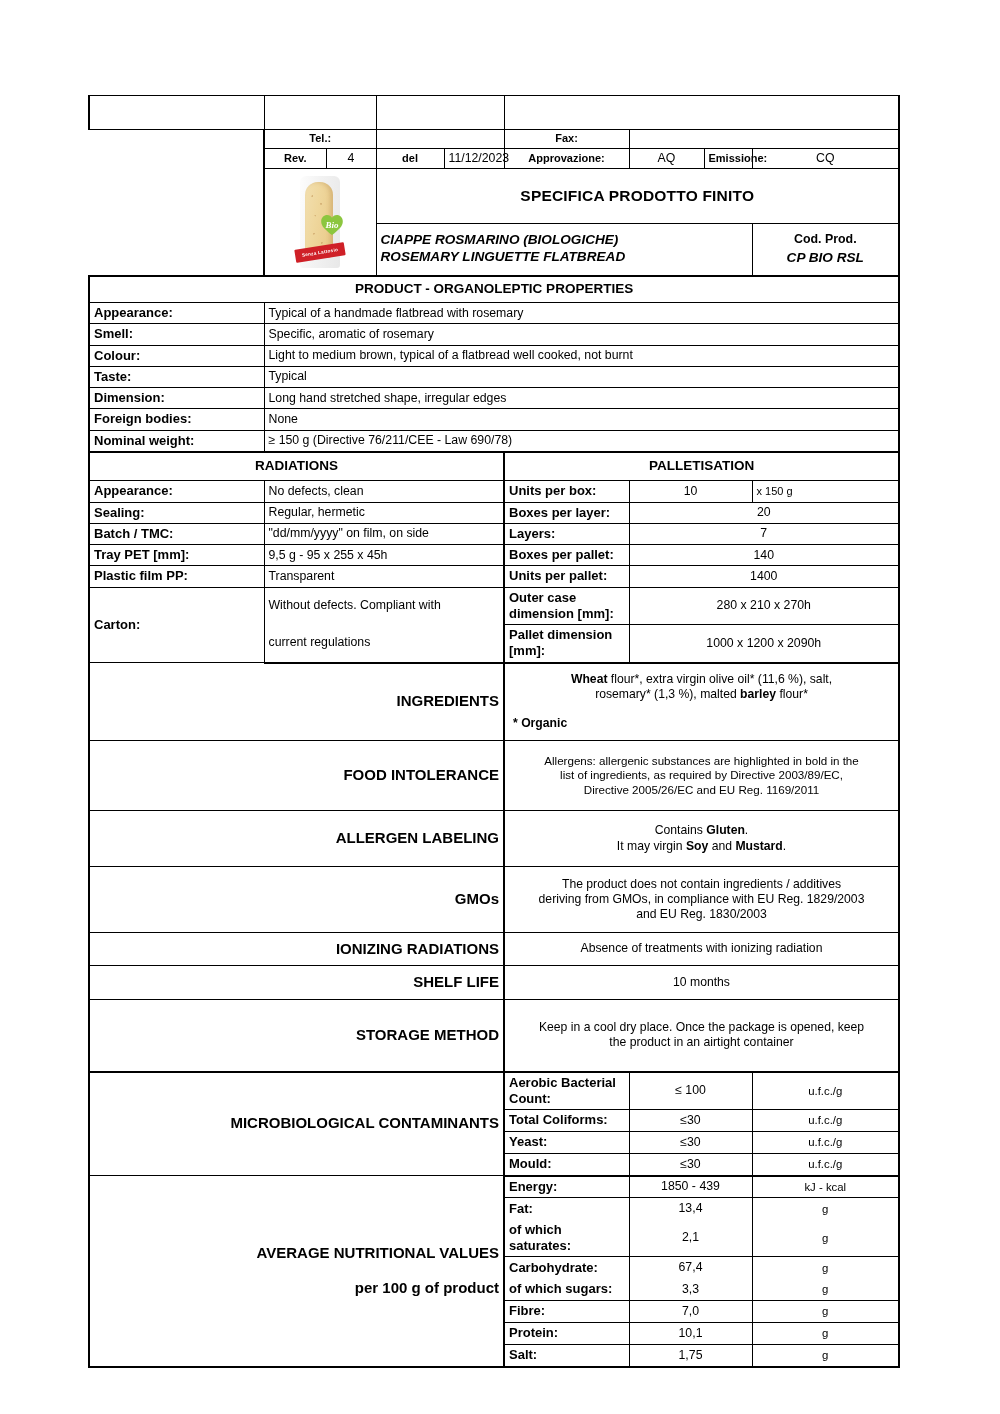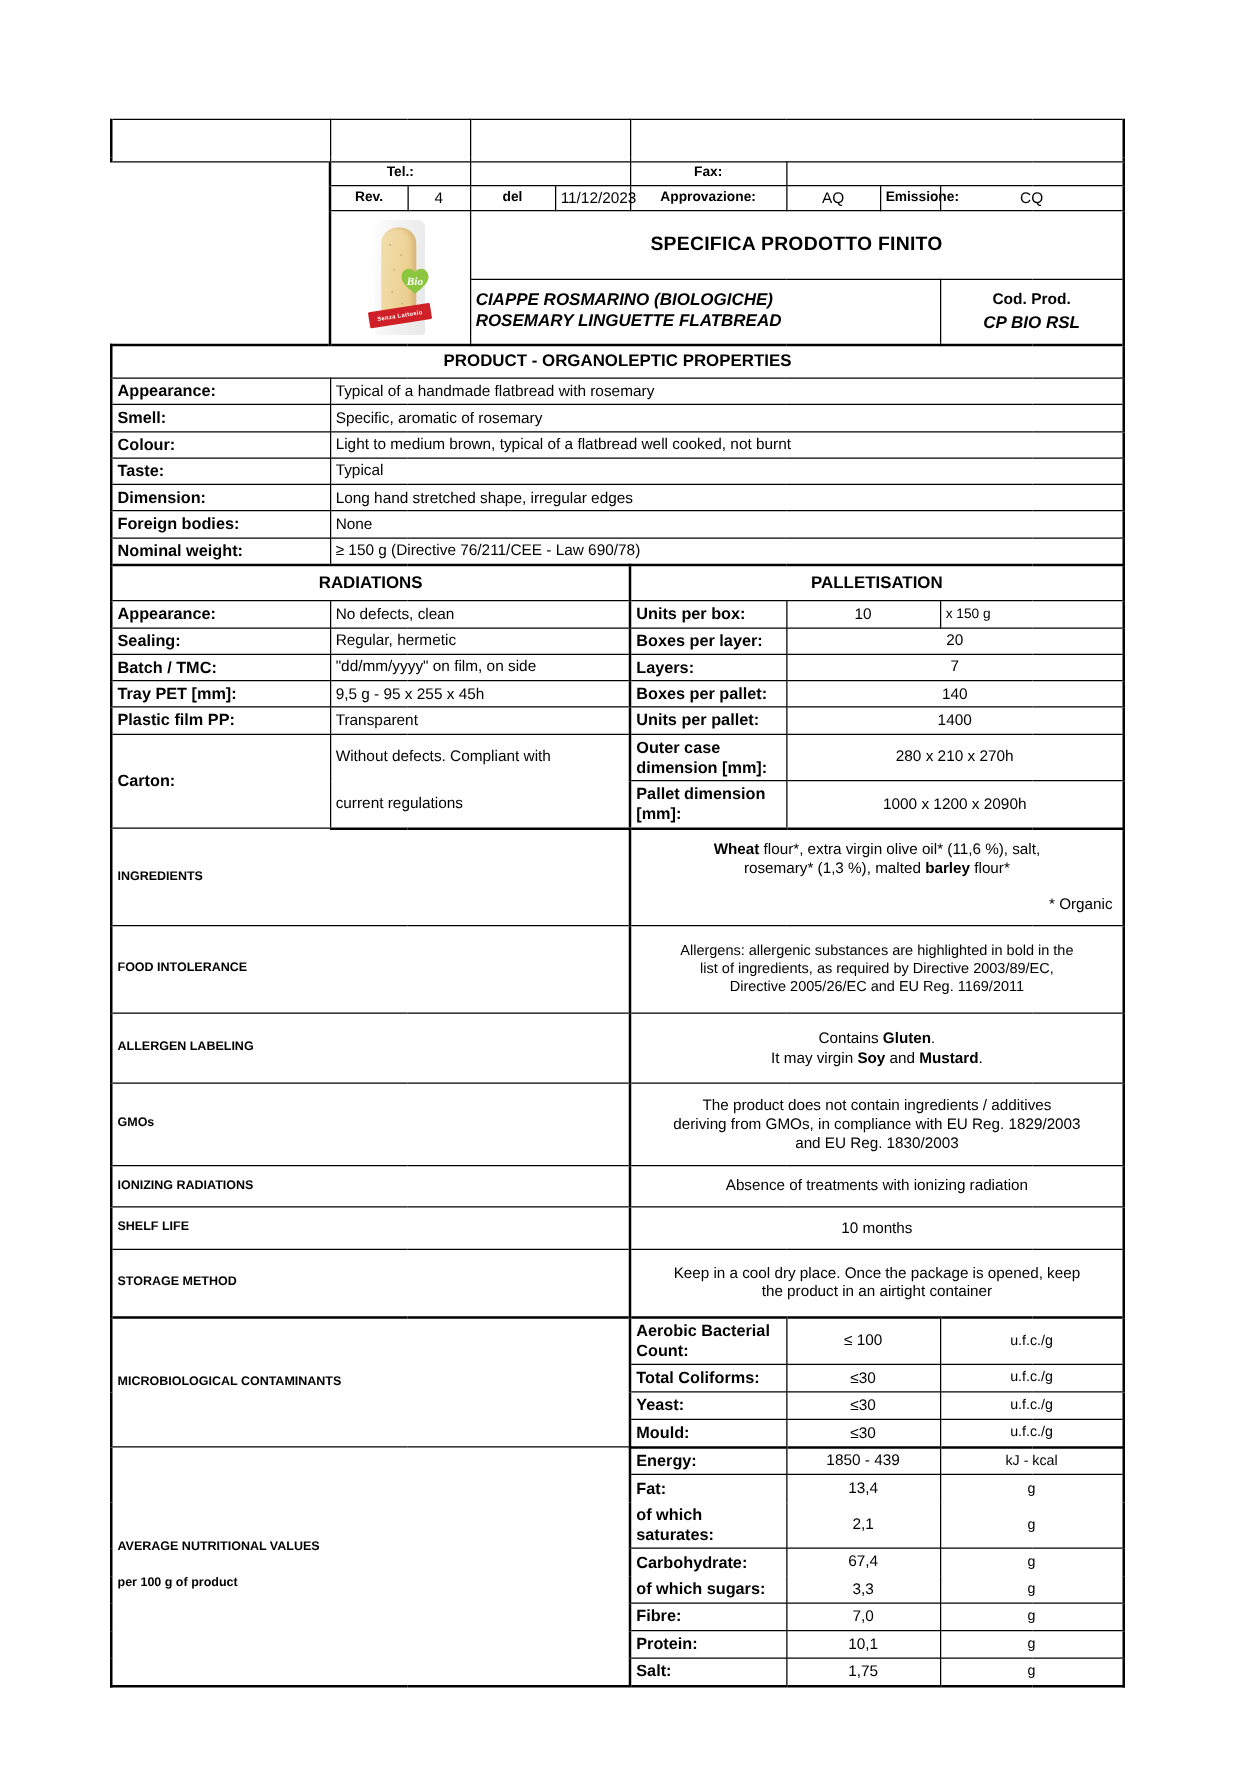--- a/index.html
+++ b/index.html
@@ -36,21 +36,21 @@
   .nb-t { border-top: none !important; }
   .nb-b { border-bottom: none !important; }
   .nb-r { border-right: none !important; }
   .thick-b { border-bottom: 2px solid #000 !important; }
   .thick-t { border-top: 2px solid #000 !important; }
   .thick-l { border-left: 2px solid #000 !important; }
   .thick-r { border-right: 2px solid #000 !important; }
   .b { font-weight: bold; }
   .i { font-style: italic; }
   .c { text-align: center; }
-  .l { text-align: right; }
+  .l { text-align: left; font-weight: bold; }
   .small { font-size: 11px; }
   .hdr-label {
     font-weight: bold;
     text-align: center;
     font-size: 11px;
     padding-right: 4px;
   }
   .section-title {
     font-weight: bold;
     text-align: center;
@@ -63,22 +63,22 @@
     letter-spacing: 0.2px;
   }
   .prod-name {
     font-weight: bold;
     font-style: italic;
     font-size: 13.6px;
     line-height: 1.45;
   }
   .cat-label {
     font-weight: bold;
-    text-align: left;
-    font-size: 10px;
+    text-align: right;
+    font-size: 15px;
     line-height: 1.5;
   }
   .body-center {
     text-align: center;
     font-size: 12.2px;
     line-height: 1.5;
   }
   .rowlabel {
     font-weight: bold;
     font-size: 13px;
@@ -354,21 +354,21 @@
       <td colspan="6" class="body-center thick-r thick-l">Absence of treatments with ionizing radiation</td>
     </tr>
 
     <tr style="height:34px">
       <td colspan="5" class="cat-label thick-l">SHELF LIFE</td>
       <td colspan="6" class="body-center thick-r thick-l">10 months</td>
     </tr>
 
     <tr style="height:54px">
       <td colspan="5" class="cat-label thick-l">STORAGE METHOD</td>
-      <td colspan="6" class="body-center thick-r thick-l" style="padding:2px 8px">
+      <td colspan="6" class="body-center thick-r thick-l" style="padding:20px 8px">
         <div>Keep in a cool dry place. Once the package is opened, keep</div>
         <div>the product in an airtight container</div>
       </td>
     </tr>
 
     <tr style="height:22px">
       <td rowspan="4" colspan="5" class="cat-label thick-l thick-t">MICROBIOLOGICAL CONTAMINANTS</td>
       <td colspan="2" class="rowlabel thick-l thick-t">Aerobic Bacterial Count:</td>
       <td colspan="2" class="val-c thick-t">≤ 100</td>
       <td colspan="2" class="unit-c thick-r thick-t">u.f.c./g</td>

